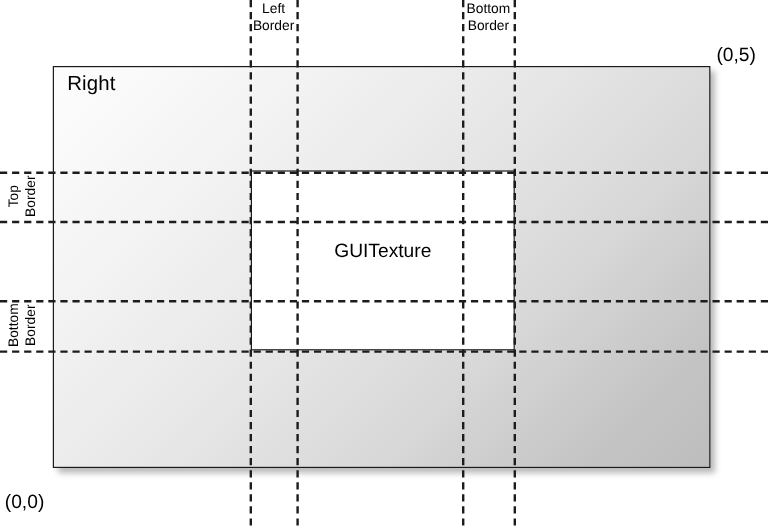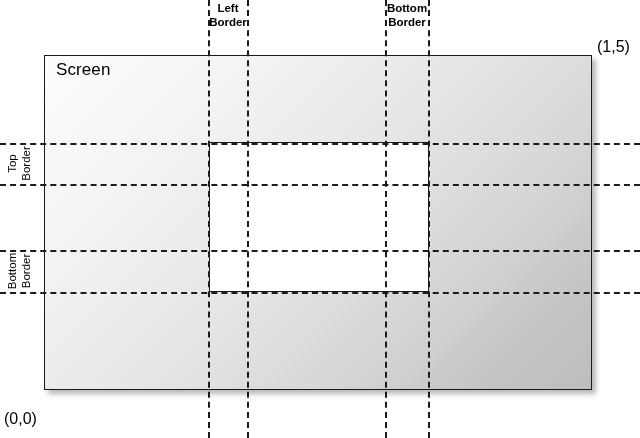--- a/index.html
+++ b/index.html
@@ -86,21 +86,20 @@
   }
 
   
   .top-label {
     position: absolute;
     top: 2px;
     text-align: center;
     font-size: 11.5px;
     line-height: 13.5px;
     white-space: nowrap;
-    font-weight: bold;
   }
   .side-label {
     position: absolute;
     font-size: 11.5px;
     line-height: 13.5px;
     white-space: nowrap;
     transform: rotate(-90deg);
     transform-origin: left top;
     text-align: center;
   }
@@ -126,22 +125,23 @@
   <div class="hline" style="top:143px;"></div>
   <div class="hline" style="top:184px;"></div>
   <div class="hline" style="top:250px;"></div>
   <div class="hline" style="top:292px;"></div>
 
   <div class="vline" style="left:208px;"></div>
   <div class="vline" style="left:247px;"></div>
   <div class="vline" style="left:385px;"></div>
   <div class="vline" style="left:428px;"></div>
 
-  <div class="screen-label">Screen</div>
+  <div class="screen-label">Right</div>
 
+  <div class="texture-label">GUITexture</div>
 
   <div class="top-label" style="left:208px; width:40px;">
     <div>Left</div>
     <div>Border</div>
   </div>
 
   <div class="top-label" style="left:385px; width:44px;">
     <div>Bottom</div>
     <div>Border</div>
   </div>
@@ -149,16 +149,16 @@
   <div class="side-label" style="left:6px; top:184px; width:41px;">
     <div>Top</div>
     <div>Border</div>
   </div>
 
   <div class="side-label" style="left:6px; top:292px; width:42px;">
     <div>Bottom</div>
     <div>Border</div>
   </div>
 
-  <div class="corner-label corner-tr">(1,5)</div>
+  <div class="corner-label corner-tr">(0,5)</div>
   <div class="corner-label corner-bl">(0,0)</div>
 
 </div>
 
 </body></html>

